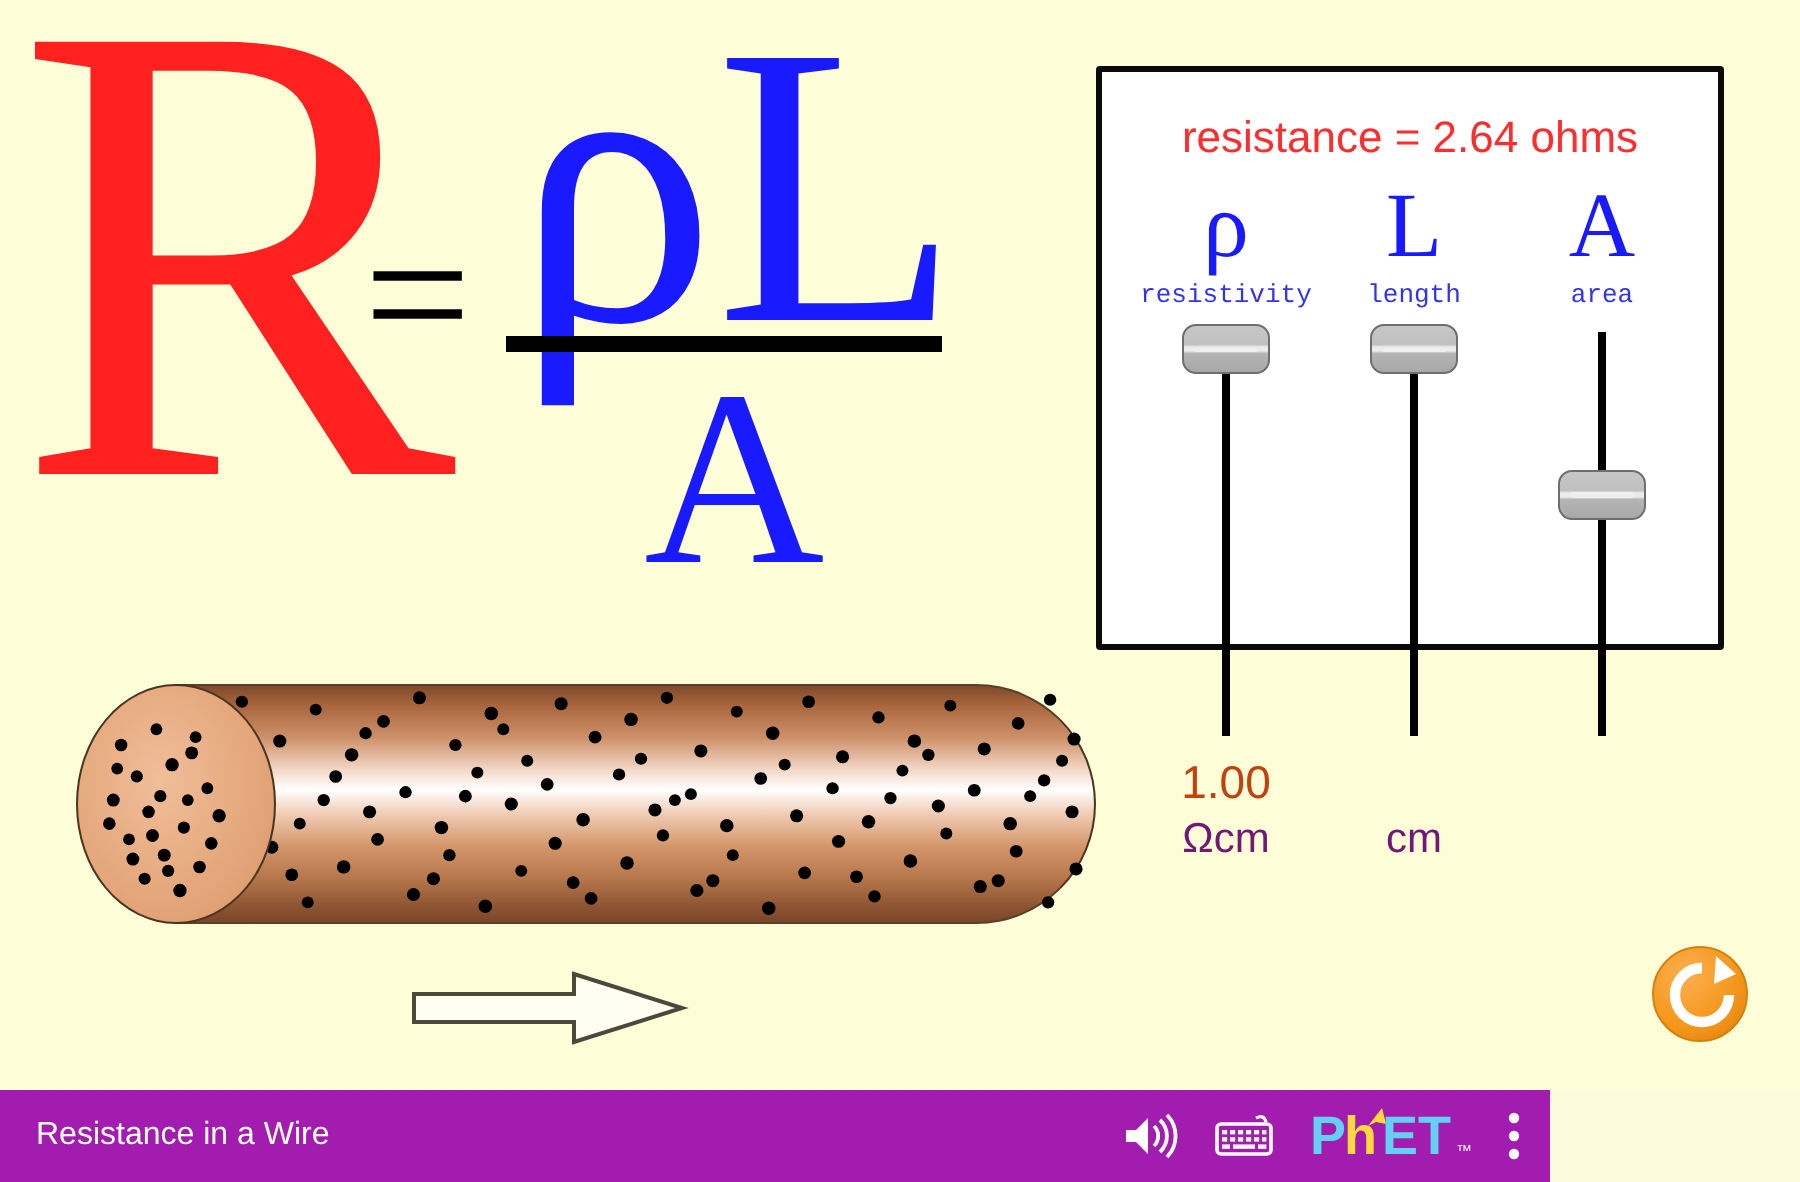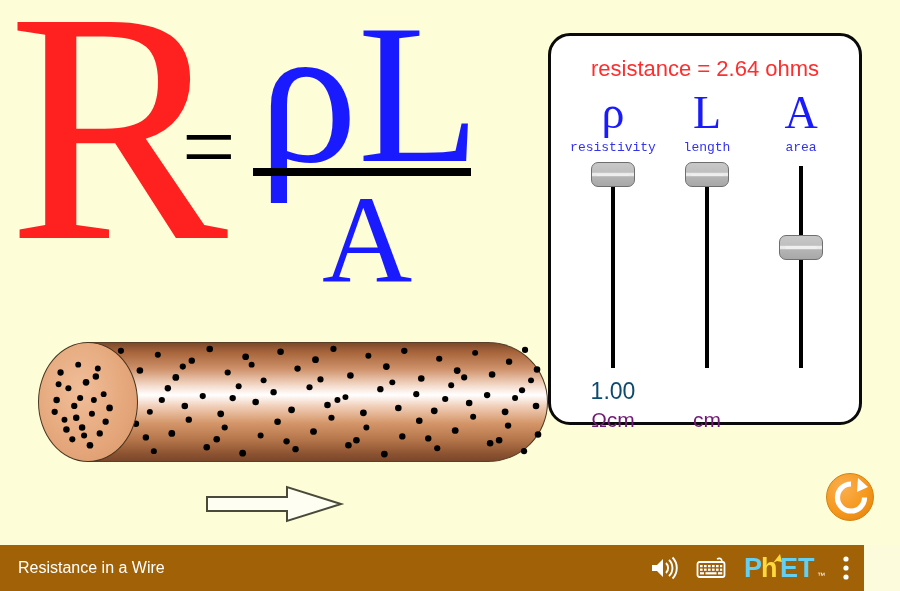--- a/index.html
+++ b/index.html
@@ -136,24 +136,24 @@
     width: 140px;
     height: 40px;
   }
 
   
   #control-panel {
     position: absolute;
     left: 548px;
     top: 33px;
     width: 314px;
-    height: 392px;
+    height: 292px;
     background: #FFFFFF;
     border: 3.5px solid #0A0A0A;
-    border-radius: 22px;
+    border-radius: 2px;
     box-sizing: border-box;
   }
   #resistance-readout {
     position: absolute;
     left: 0;
     top: 20px;
     width: 100%;
     text-align: center;
     color: #FF2E2E;
     font-size: 22px;
@@ -221,21 +221,21 @@
     background: #EFEFEF;
     border-radius: 2px;
   }
   .val-num {
     position: absolute;
     top: 288px;
     width: 100%;
     text-align: center;
     font-family: "Liberation Sans", sans-serif;
     font-size: 23px;
-    color: #0c4a6e;
+    color: #c2410c;
   }
   .val-unit {
     position: absolute;
     top: 318px;
     width: 100%;
     text-align: center;
     font-family: "Liberation Sans", sans-serif;
     font-size: 21px;
     color: #701a75;
   }
@@ -256,23 +256,23 @@
     border: 1.5px solid #D4820E;
     box-sizing: border-box;
     cursor: pointer;
   }
 
   
   #toolbar {
     position: absolute;
     left: 0;
     top: 545px;
-    width: 864px;
+    width: 775px;
     height: 46px;
-    background: #a16207;
+    background: #a21caf;
   }
   #sim-title {
     position: absolute;
     left: 18px;
     top: 50%;
     transform: translateY(-50%);
     color: #FFFFFF;
     font-size: 16px;
     font-family: "Liberation Sans", sans-serif;
   }

